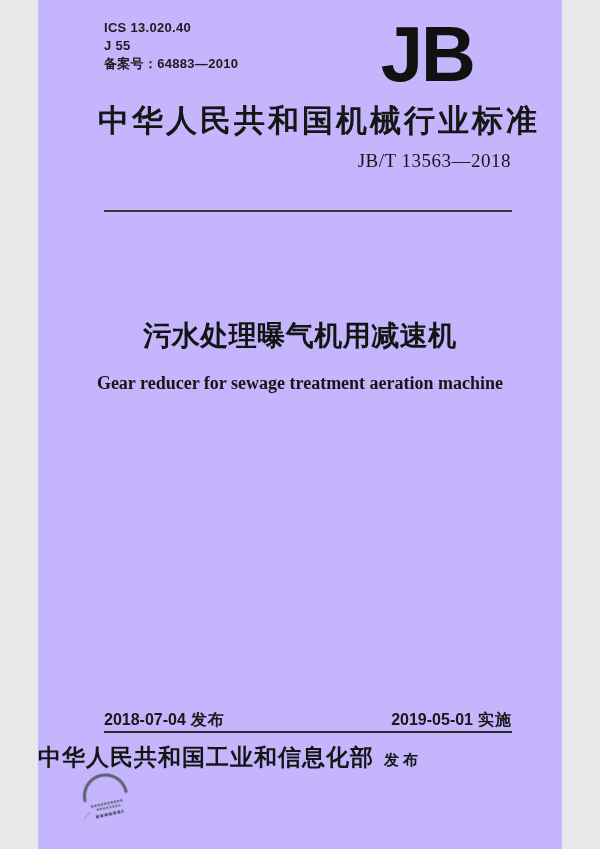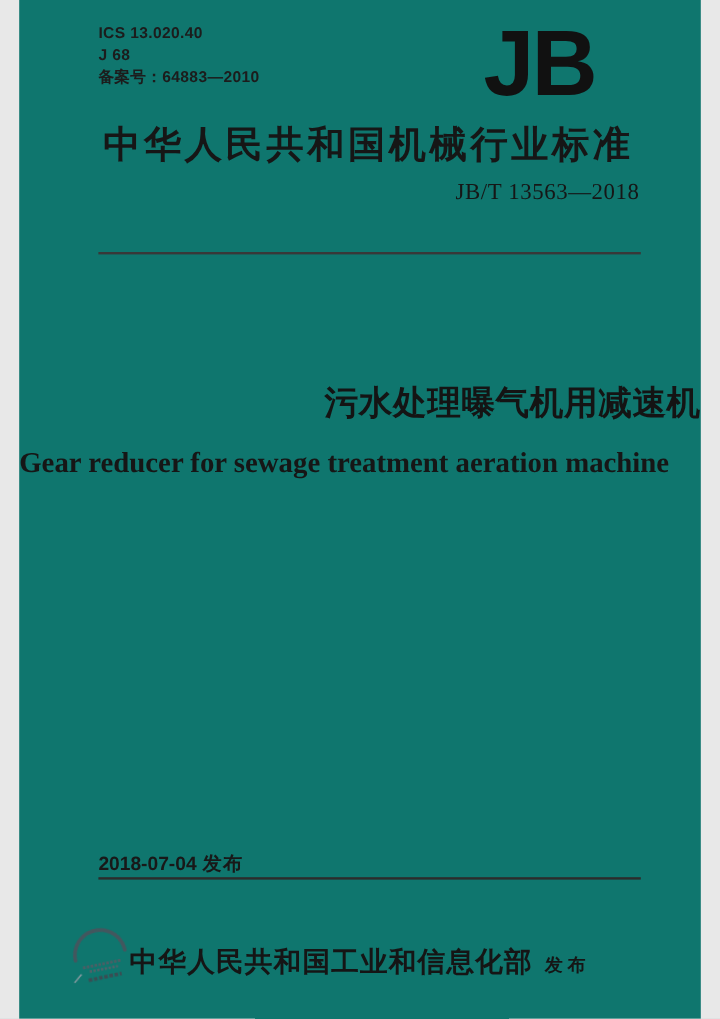--- a/index.html
+++ b/index.html
@@ -2,27 +2,28 @@
 <html><head>
 <meta charset="utf-8">
 <style>
   html, body {
     margin: 0;
     padding: 0;
     background: #e8e8e8;
   }
   .page {
     position: relative;
-    width: 568px;
+    width: 488px;
     height: 849px;
     margin: 0 auto;
-    background: #0f766e;
+    background: #c4b5fd;
     overflow: hidden;
     font-family: "Liberation Sans", "DejaVu Sans", sans-serif;
     color: #1c1c1c;
+    padding-left: 36px;
   }
 
   
   .meta {
     position: absolute;
     left: 66px;
     top: 19px;
     font-size: 13px;
     font-weight: 700;
     line-height: 18px;
@@ -77,36 +78,36 @@
     height: 2px;
     background: #383838;
   }
 
   
   .doc-title {
     position: absolute;
     left: 0;
     right: 0;
     top: 317px;
-    text-align: right;
+    text-align: center;
     font-size: 28px;
     font-weight: 700;
     letter-spacing: 0.5px;
     color: #141414;
   }
 
   
   .doc-subtitle {
     position: absolute;
     left: 0;
     right: 0;
     top: 373px;
-    text-align: left;
+    text-align: center;
     font-family: "Liberation Serif", "DejaVu Serif", serif;
-    font-size: 24px;
+    font-size: 18px;
     font-weight: 700;
     color: #161616;
   }
 
   
   .footer-dates {
     position: absolute;
     left: 66px;
     right: 50px;
     top: 710px;
@@ -129,22 +130,21 @@
     top: 731px;
     height: 2px;
     background: #2c2c2c;
   }
 
   
   .publisher {
     position: absolute;
     left: 0;
     right: 0;
-    top: 786px;
-    text-align: center;
+    top: 742px;
     font-size: 23px;
     font-weight: 700;
     letter-spacing: 1px;
     color: #151515;
     white-space: nowrap;
   }
   .publisher .action {
     font-size: 15px;
     font-weight: 700;
     letter-spacing: 4px;
@@ -163,40 +163,43 @@
     filter: blur(0.3px);
   }
 </style>
 </head>
 <body>
 
 <div class="page">
 
   <div class="meta">
     <div>ICS 13.020.40</div>
-    <div>J 68</div>
+    <div>J 55</div>
     <div>备案号：64883—2010</div>
   </div>
 
   <div class="jb-logo">JB</div>
 
   <div class="standard-category">中华人民共和国机械行业标准</div>
 
   <div class="standard-number">JB/T 13563—2018</div>
 
   <div class="rule-top"></div>
 
   <div class="doc-title">污水处理曝气机用减速机</div>
 
   <div class="doc-subtitle">Gear reducer for sewage treatment aeration machine</div>
 
   <div class="footer-dates">
     <div>
       <span>2018-07-04</span><span class="label">发布</span>
     </div>
+    <div>
+      <span>2019-05-01</span><span class="label">实施</span>
+    </div>
   </div>
 
   <div class="rule-bottom"></div>
 
   <div class="publisher">
     <span>中华人民共和国工业和信息化部</span><span class="action">发布</span>
   </div>
 
   <svg class="stamp" viewBox="0 0 58 56" xmlns="http://www.w3.org/2000/svg">
 

